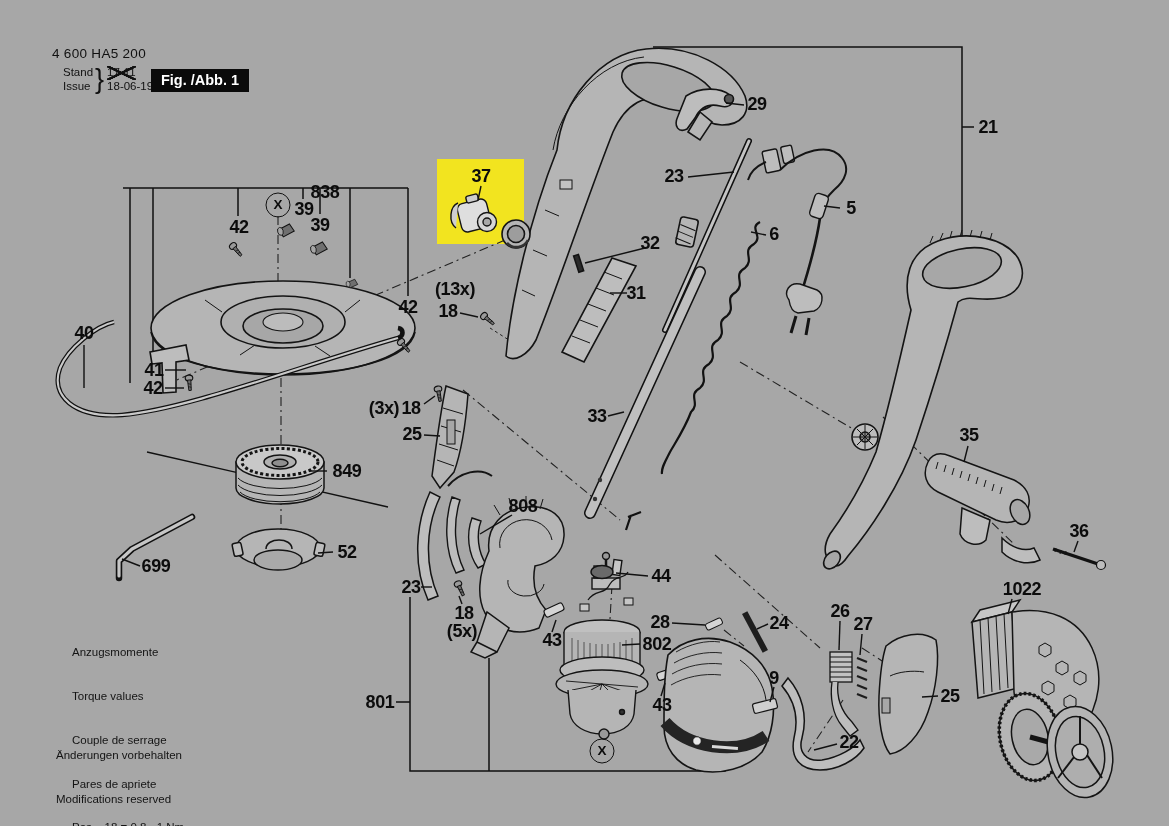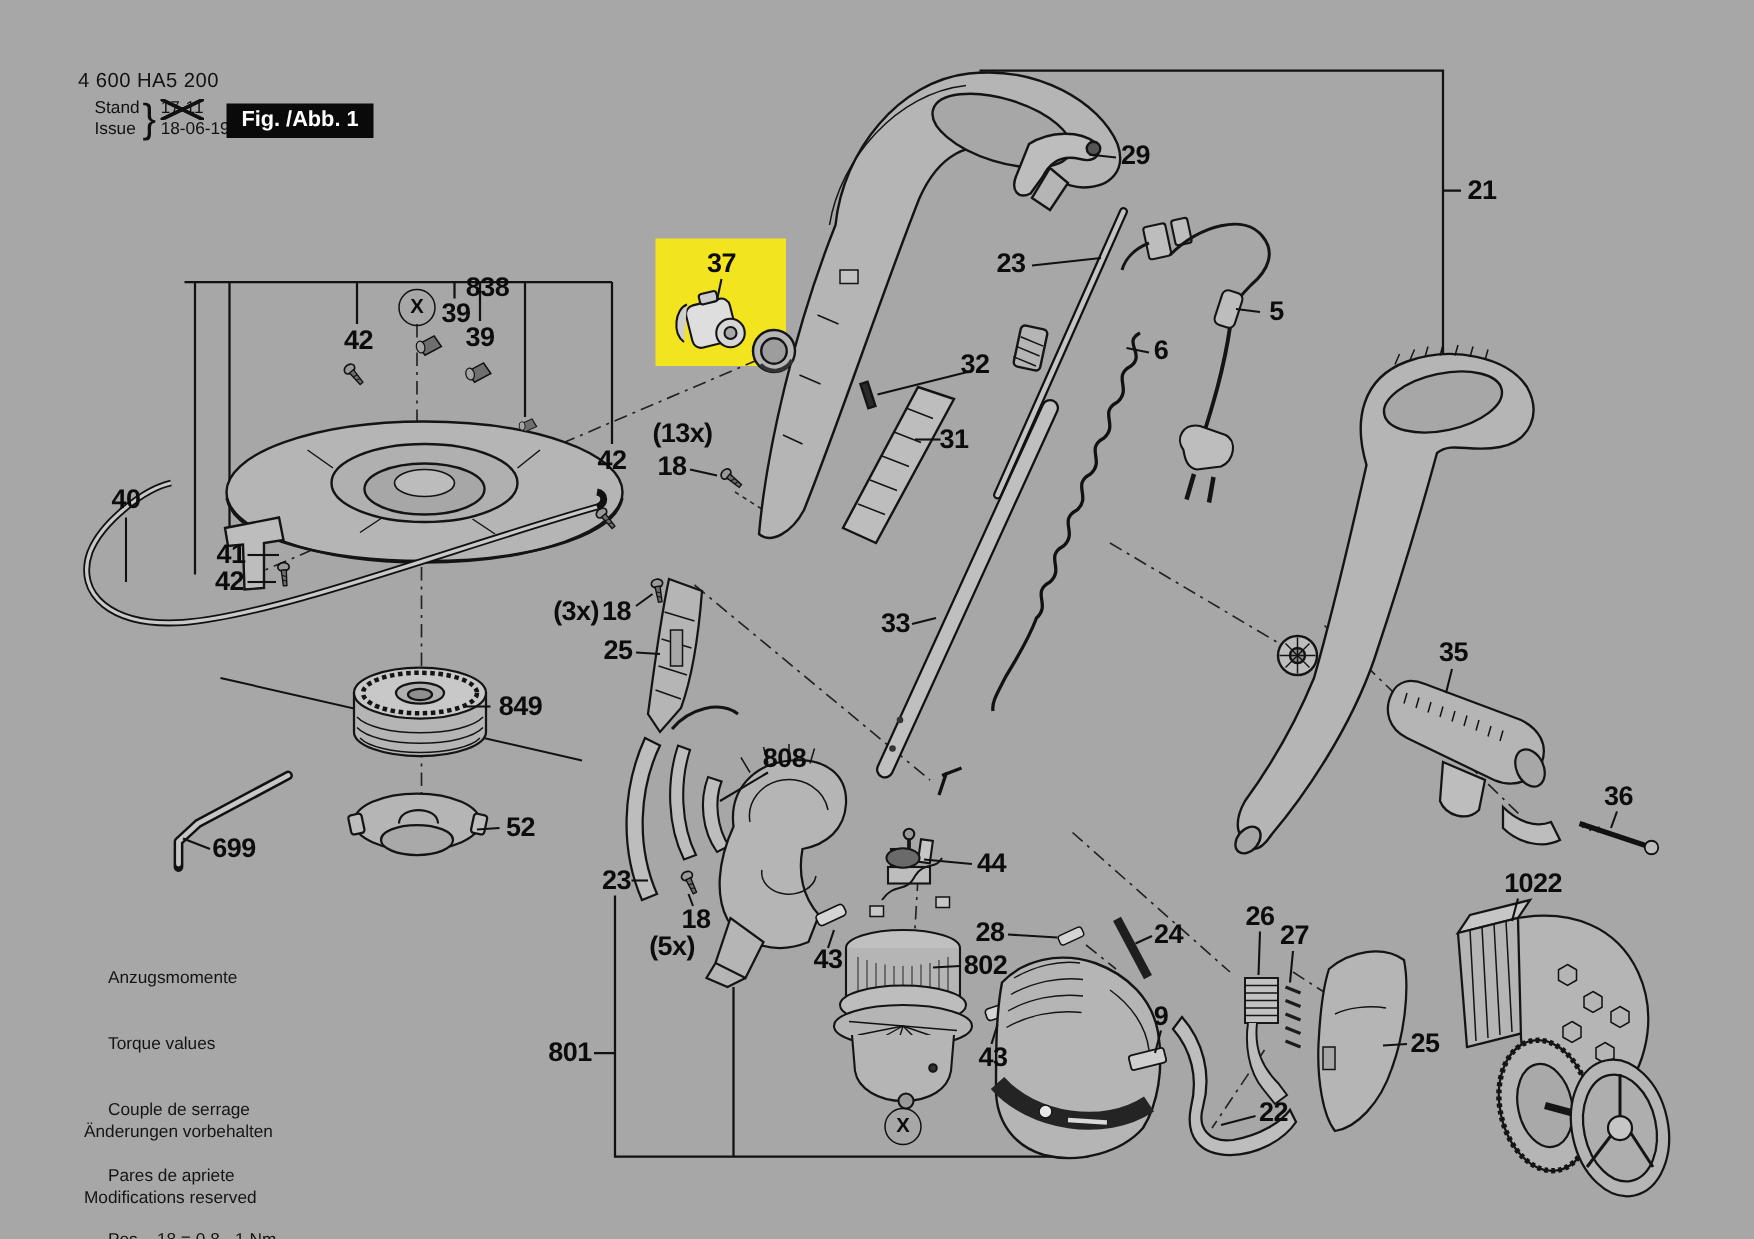--- a/index.html
+++ b/index.html
@@ -407,21 +407,21 @@
       <span class="callout" style="left: 636px; top: 293px;">31</span>
       <span class="callout" style="left: 851px; top: 208px;">5</span>
       <span class="callout" style="left: 774px; top: 234px;">6</span>
       <span class="callout" style="left: 597px; top: 416px;">33</span>
       <span class="callout" style="left: 384px; top: 408px;">(3x)</span>
       <span class="callout" style="left: 411px; top: 408px;">18</span>
       <span class="callout" style="left: 412px; top: 434px;">25</span>
       <span class="callout" style="left: 523px; top: 506px;">808</span>
       <span class="callout" style="left: 411px; top: 587px;">23</span>
       <span class="callout" style="left: 464px; top: 613px;">18</span>
-      <span class="callout" style="left: 448px; top: 631px;">(5x)</span>
+      <span class="callout" style="left: 462px; top: 631px;">(5x)</span>
       <span class="callout" style="left: 552px; top: 640px;">43</span>
       <span class="callout" style="left: 661px; top: 576px;">44</span>
       <span class="callout" style="left: 660px; top: 622px;">28</span>
       <span class="callout" style="left: 657px; top: 644px; text-align: center;">802</span>
       <span class="callout" style="left: 662px; top: 705px;">43</span>
       <span class="callout" style="left: 779px; top: 623px;">24</span>
       <span class="callout" style="left: 774px; top: 678px;">9</span>
       <span class="callout" style="left: 849px; top: 742px;">22</span>
       <span class="callout" style="left: 840px; top: 611px;">26</span>
       <span class="callout" style="left: 863px; top: 624px;">27</span>

